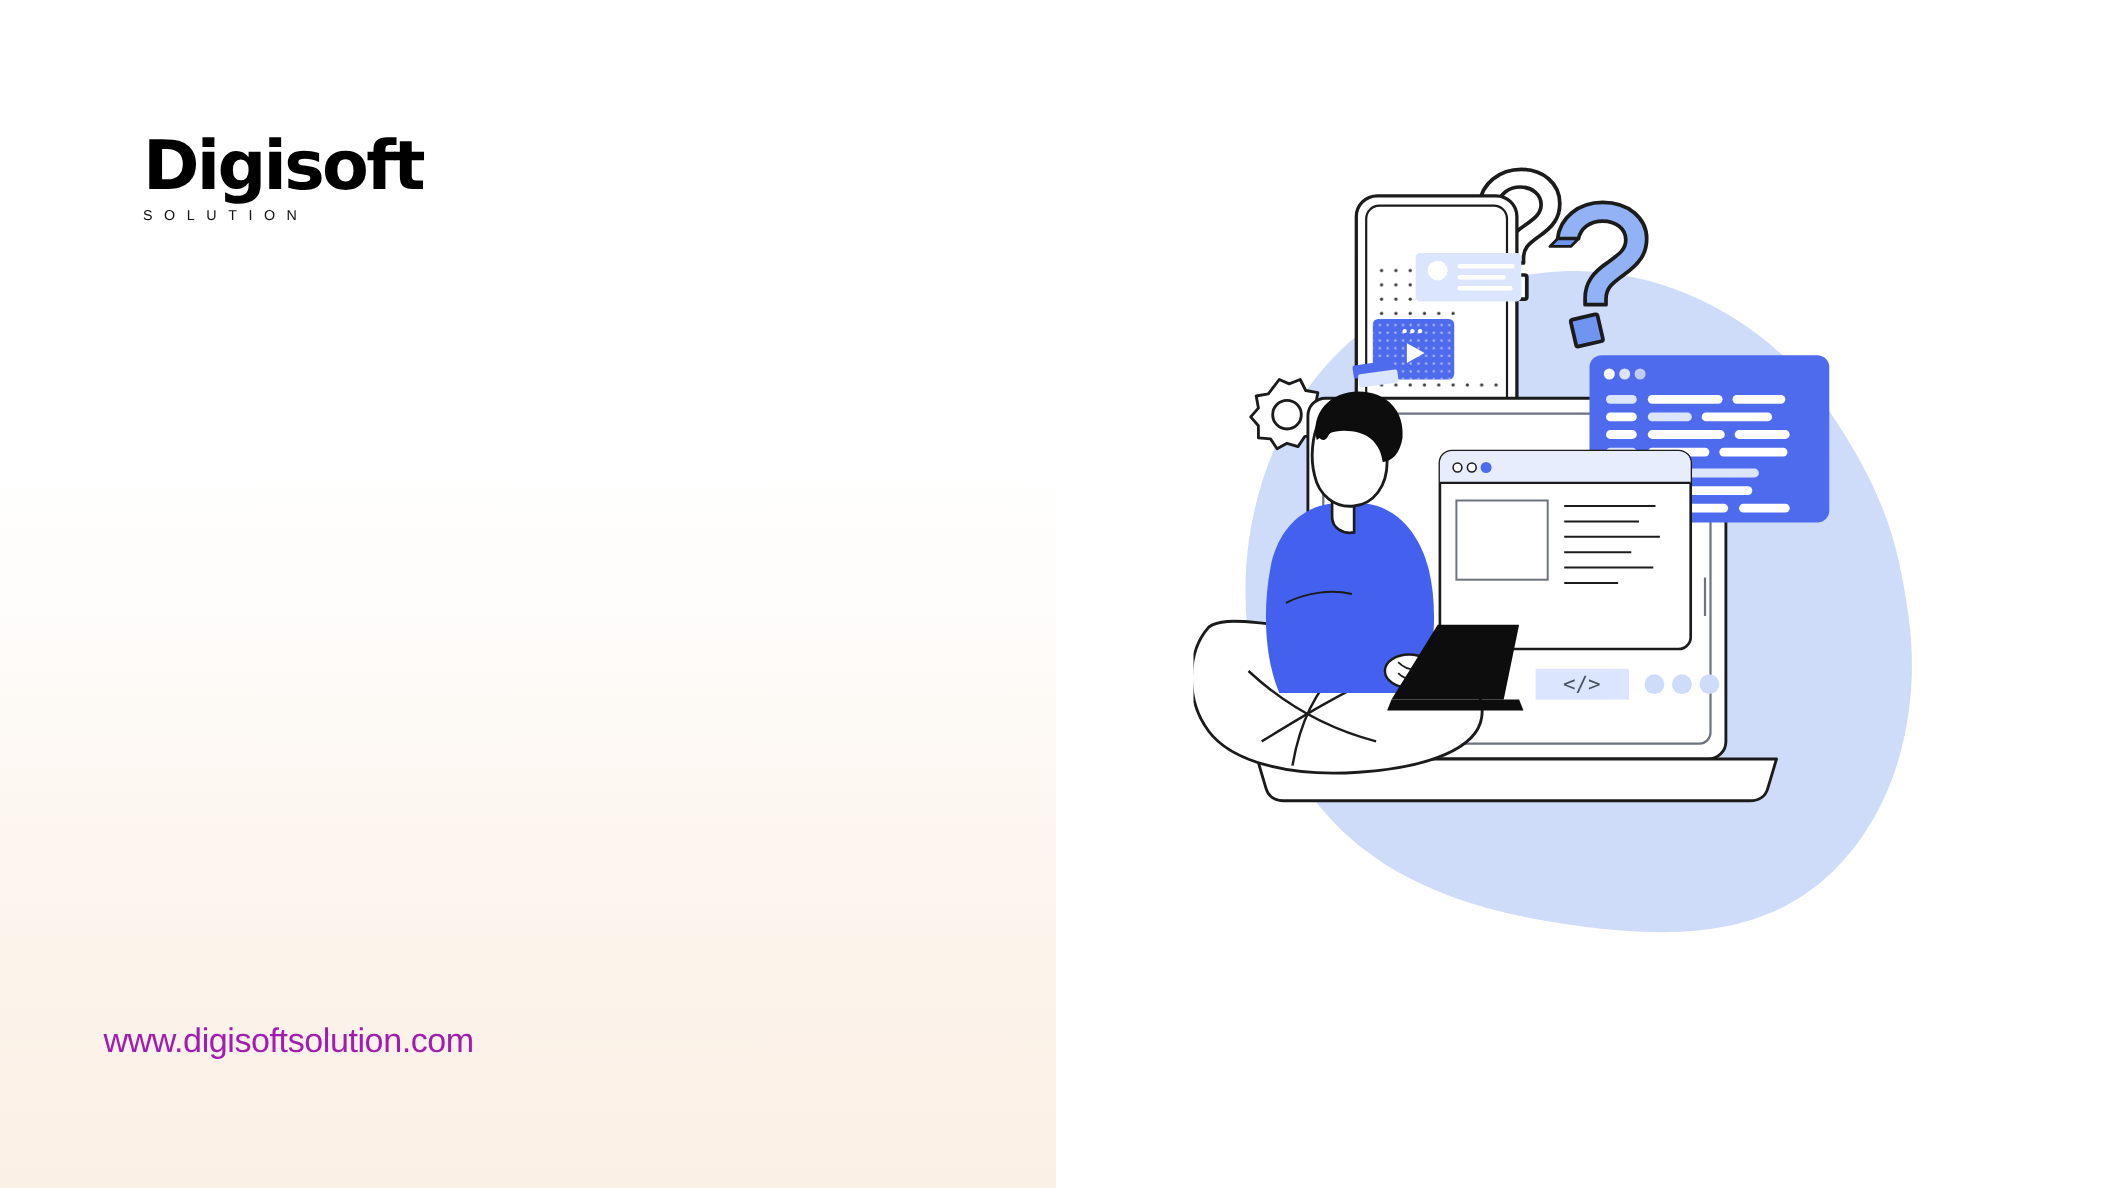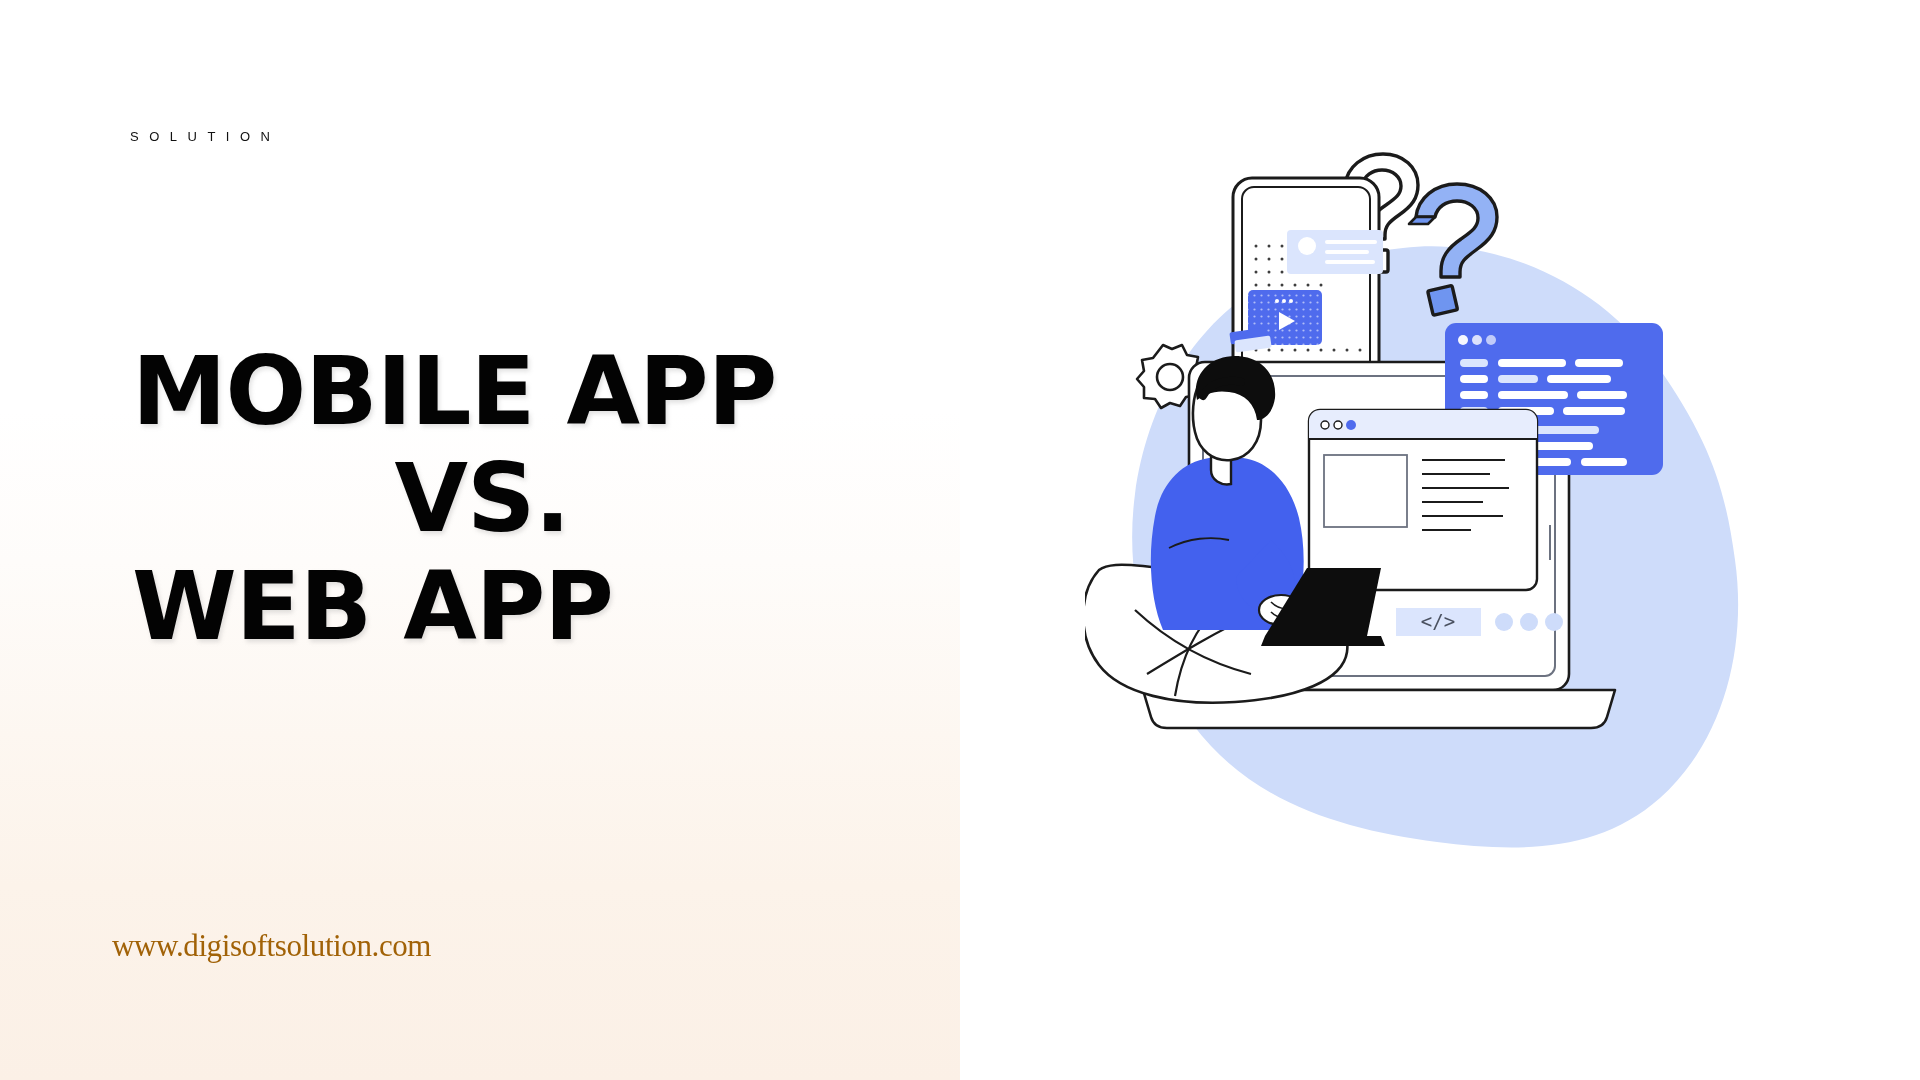--- a/index.html
+++ b/index.html
@@ -74,52 +74,48 @@
     text-shadow:2px 3px 4px rgba(150,150,150,0.28);
     white-space:nowrap;
   }
   .headline-line.l1 { text-align:left;  }
   .headline-line.l2 { text-align:center; }
   .headline-line.l3 { text-align:left;  }
 
   
   .site-url {
     position:absolute;
-    left:112px; top:928px;
-    font-family:Liberation Serif, serif;
+    left:94px; top:928px;
+    font-family:Liberation Sans, sans-serif;
     font-weight:400;
     font-size:31px;
     letter-spacing:-0.4px;
-    color:#a16207;
+    color:#a21caf;
   }
 
   
   .illustration {
     position:absolute;
     left:1085px; top:140px;
     width:740px; height:790px;
   }
   .illustration svg { display:block; width:100%; height:100%; }
 </style>
 </head>
 <body>
 
 <div class="canvas">
 
   <div class="cream-panel"></div>
 
   <div class="logo-block">
+    <div class="logo-word">Digisoft</div>
     <div class="logo-sub">SOLUTION</div>
   </div>
 
-  <div class="headline">
-    <div class="headline-line l1">MOBILE APP</div>
-    <div class="headline-line l2">VS.</div>
-    <div class="headline-line l3">WEB APP</div>
-  </div>
 
   <div class="site-url">www.digisoftsolution.com</div>
 
   <div class="illustration">
     <svg viewBox="0 0 740 790" xmlns="http://www.w3.org/2000/svg">
       <defs>
         <pattern id="dots" width="13" height="13" patternUnits="userSpaceOnUse">
           <circle cx="2" cy="2" r="1.5" fill="#1b1b1b"></circle>
         </pattern>
         <pattern id="dotsBlue" width="7" height="7" patternUnits="userSpaceOnUse">

